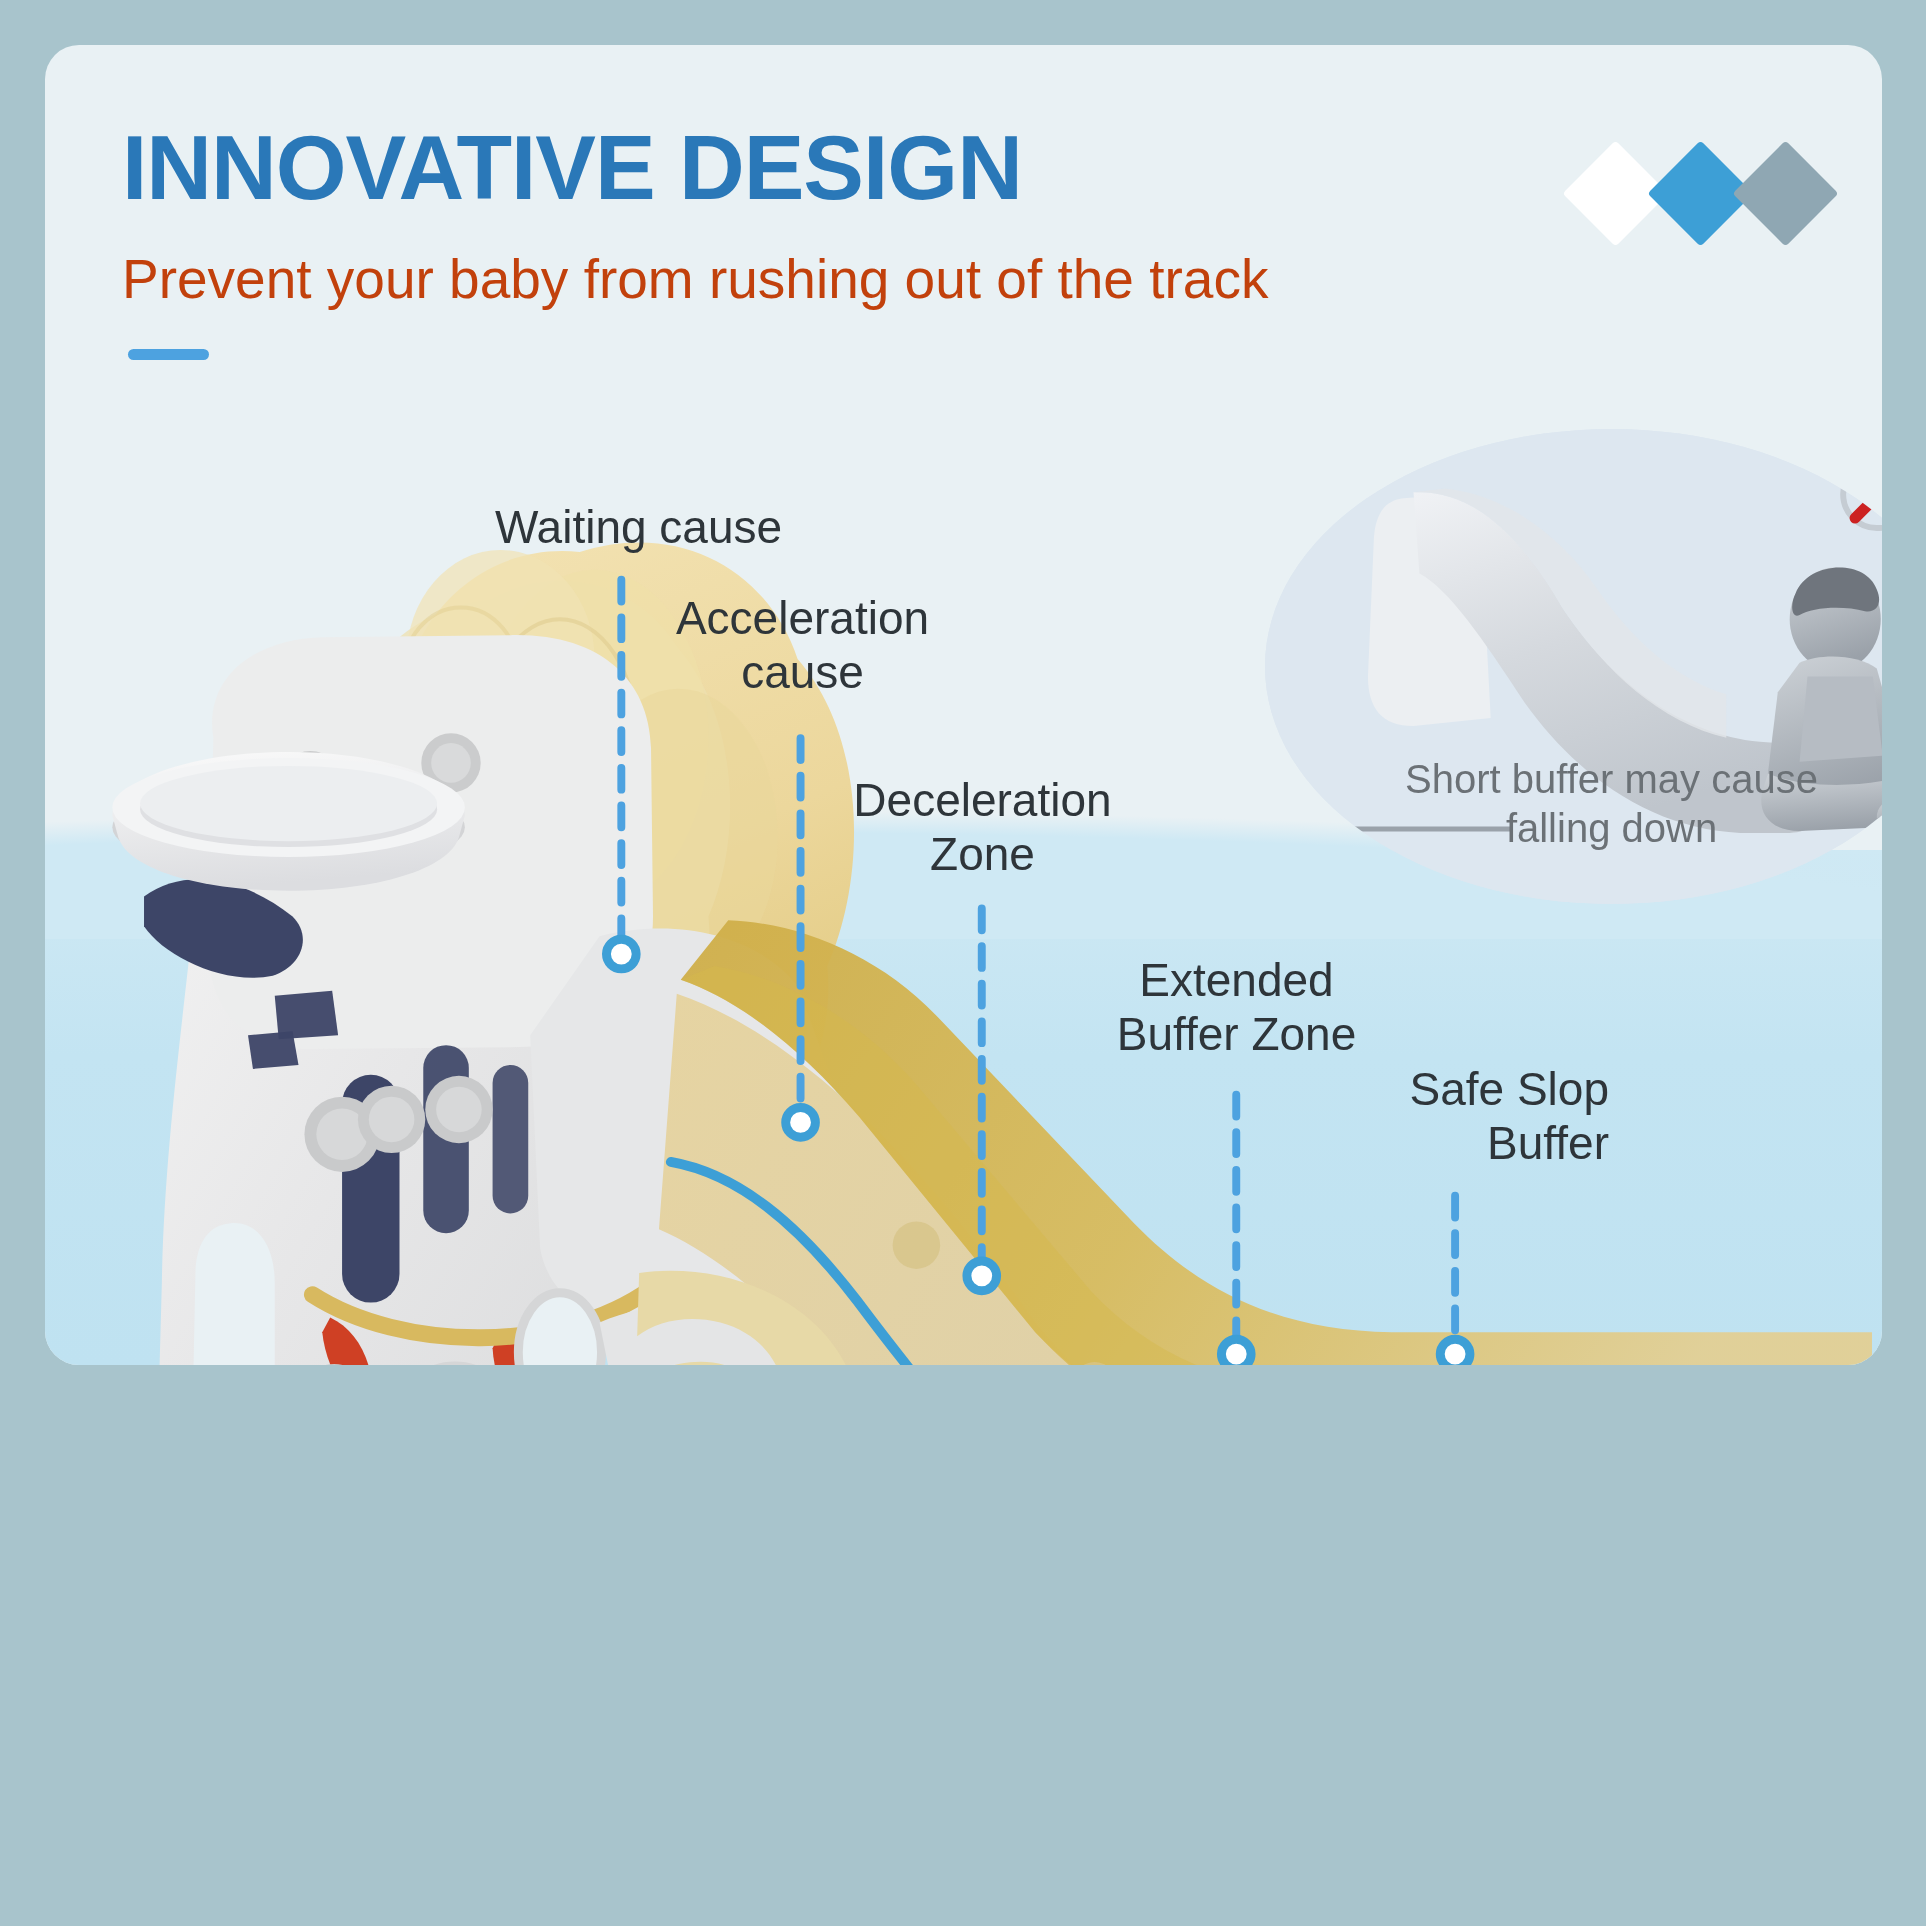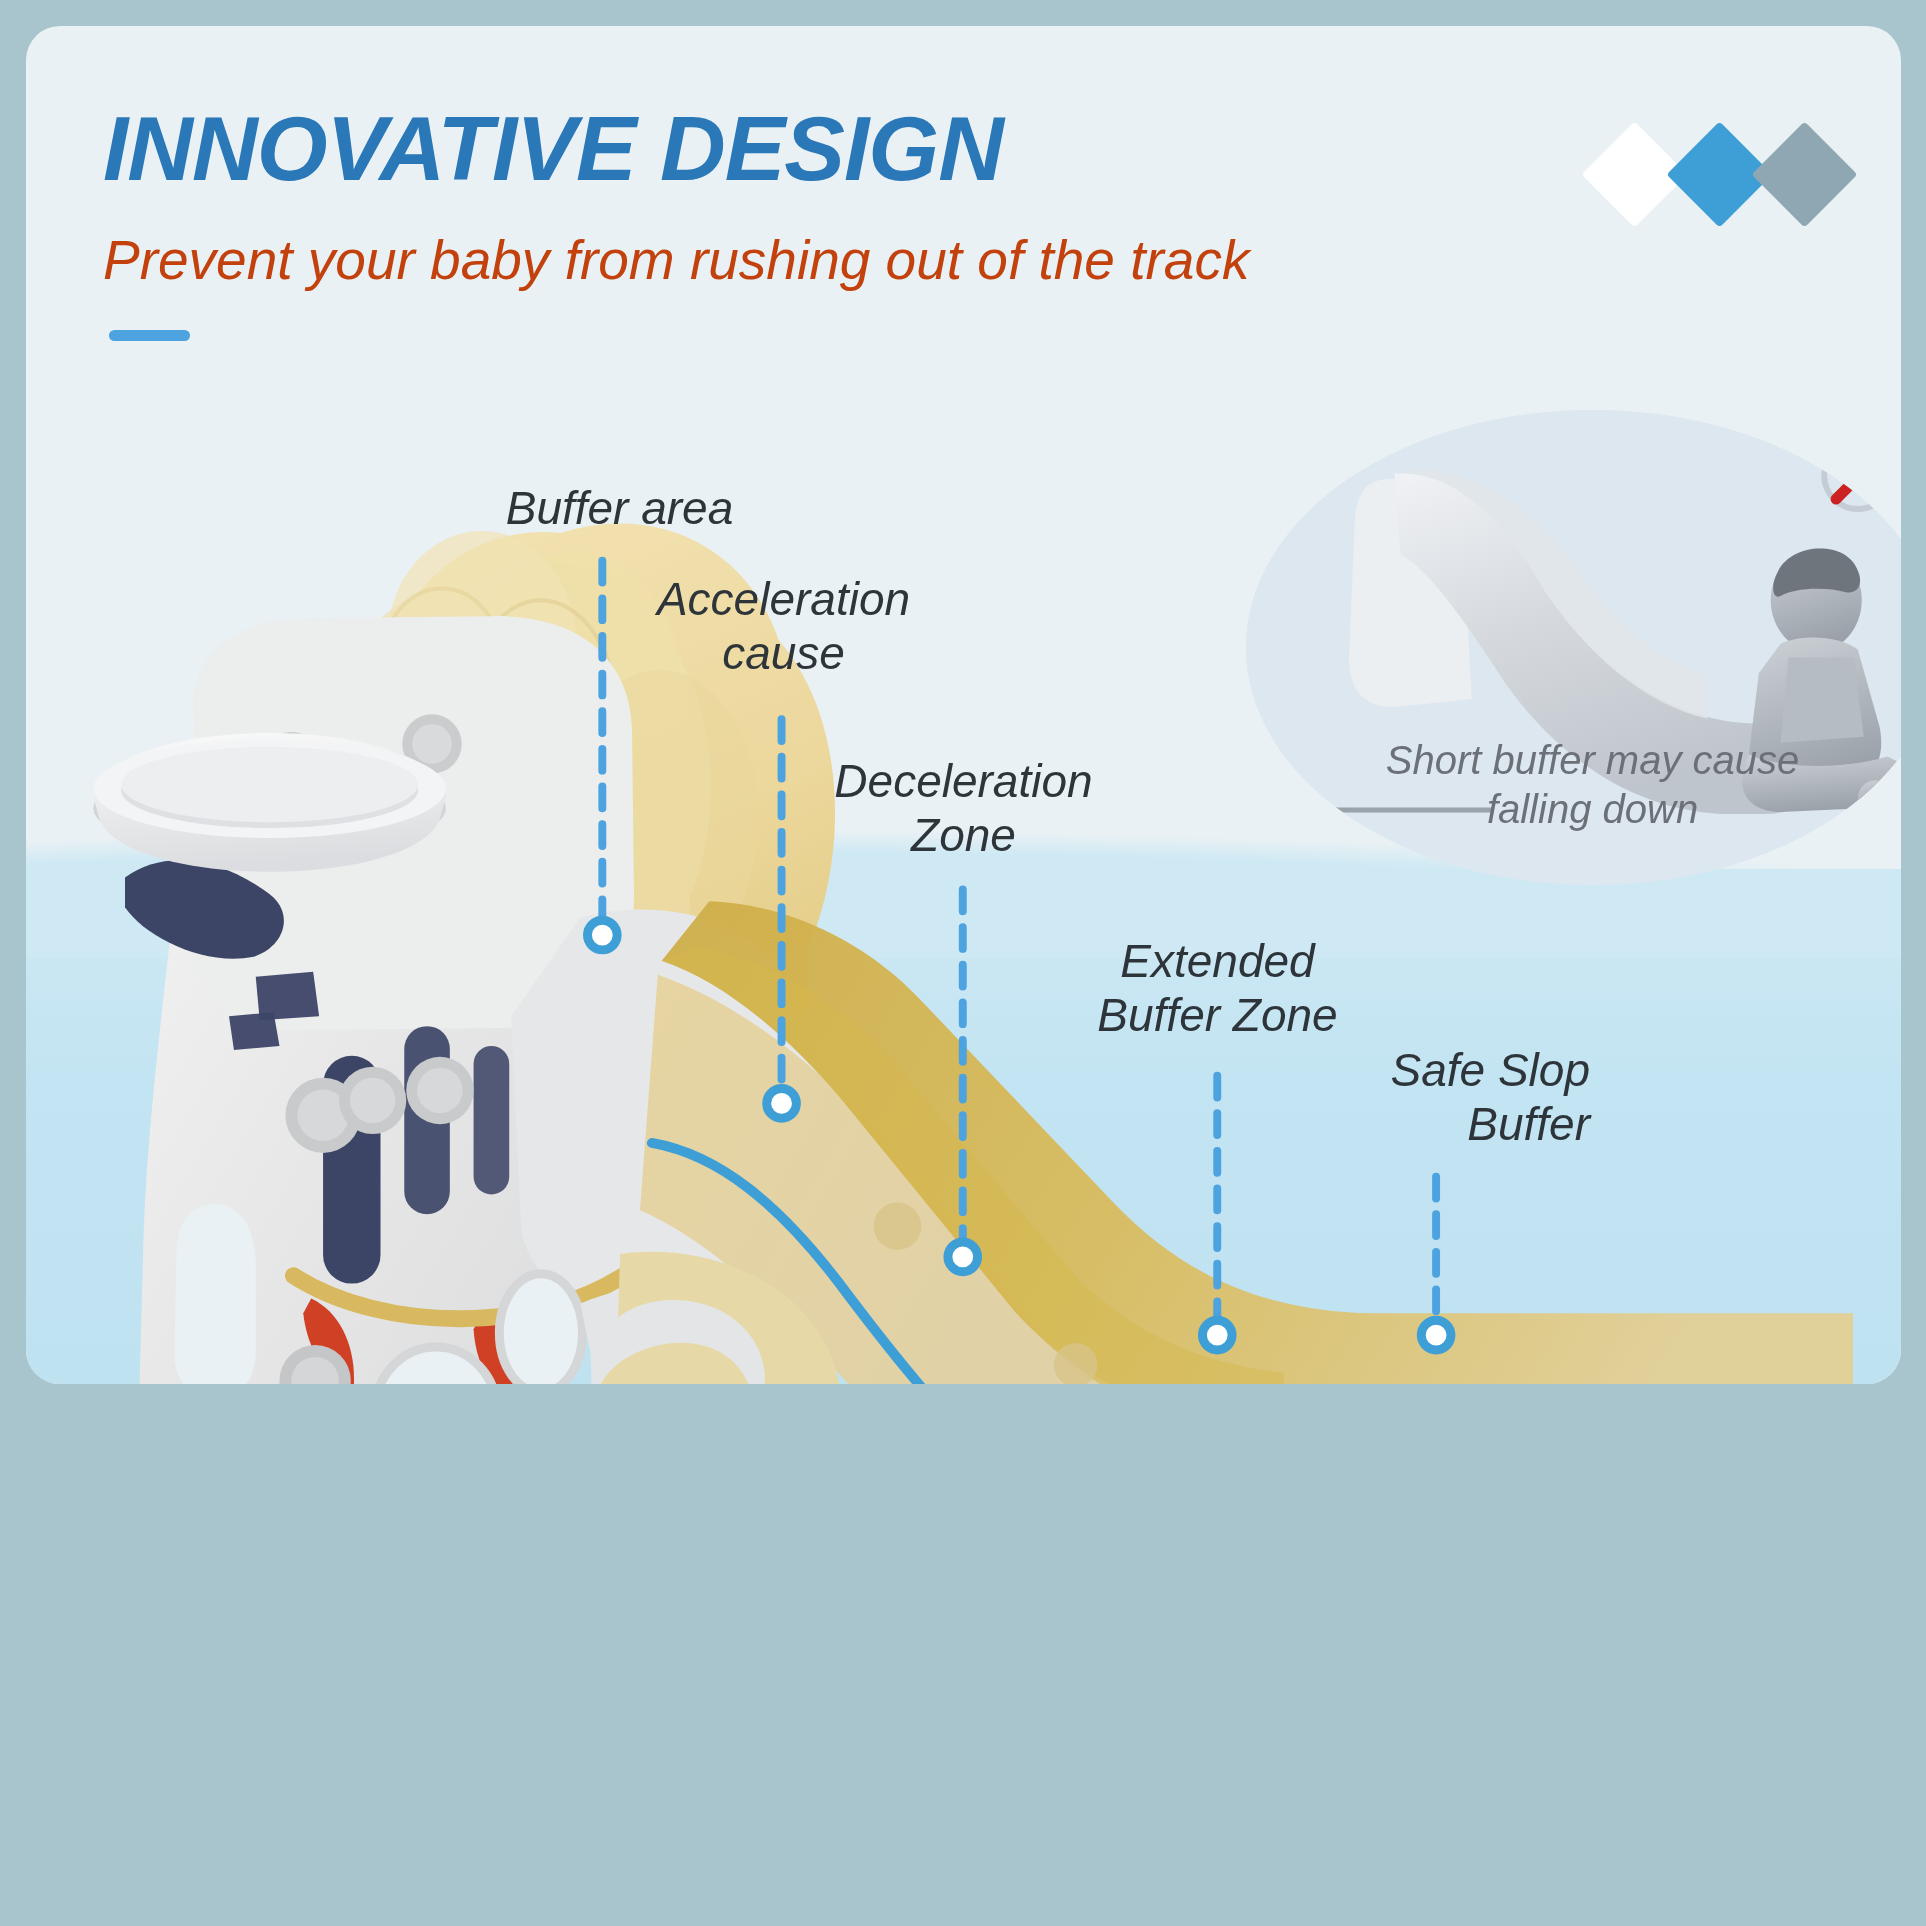--- a/index.html
+++ b/index.html
@@ -6,22 +6,21 @@
   html, body {
     width: 1927px; height: 1927px;
     background: #a8c4cc;
     font-family: "Liberation Sans", sans-serif;
     overflow: hidden;
   }
   #frame {
     position: relative;
     width: 1927px; height: 1410px;
     background: #a8c4cc;
-    padding: 26px;
-    font-style: italic;
+    padding: 45px;
   }
   #panel {
     position: relative;
     width: 100%; height: 100%;
     background: #e9f1f4;
     border-radius: 34px;
     overflow: hidden;
   }
 
   
@@ -357,21 +356,21 @@
       <div id="subtitle">Prevent your baby from rushing out of the track</div>
       <div id="accent-bar"></div>
     </div>
 
     <div id="diamonds">
       <div class="diamond d-white"></div>
       <div class="diamond d-blue"></div>
       <div class="diamond d-gray"></div>
     </div>
 
-    <div class="label" style="left:445px; top:455px; width:297px;">Buffer area</div>
+    <div class="label" style="left:445px; top:455px; width:297px;">Waiting cause</div>
 
     <div class="label" style="left:584px; top:546px; width:347px;">Acceleration
 cause</div>
 
     <div class="label" style="left:764px; top:728px; width:347px;">Deceleration
 Zone</div>
 
     <div class="label" style="left:1018px; top:908px; width:347px;">Extended
 Buffer Zone</div>
 

